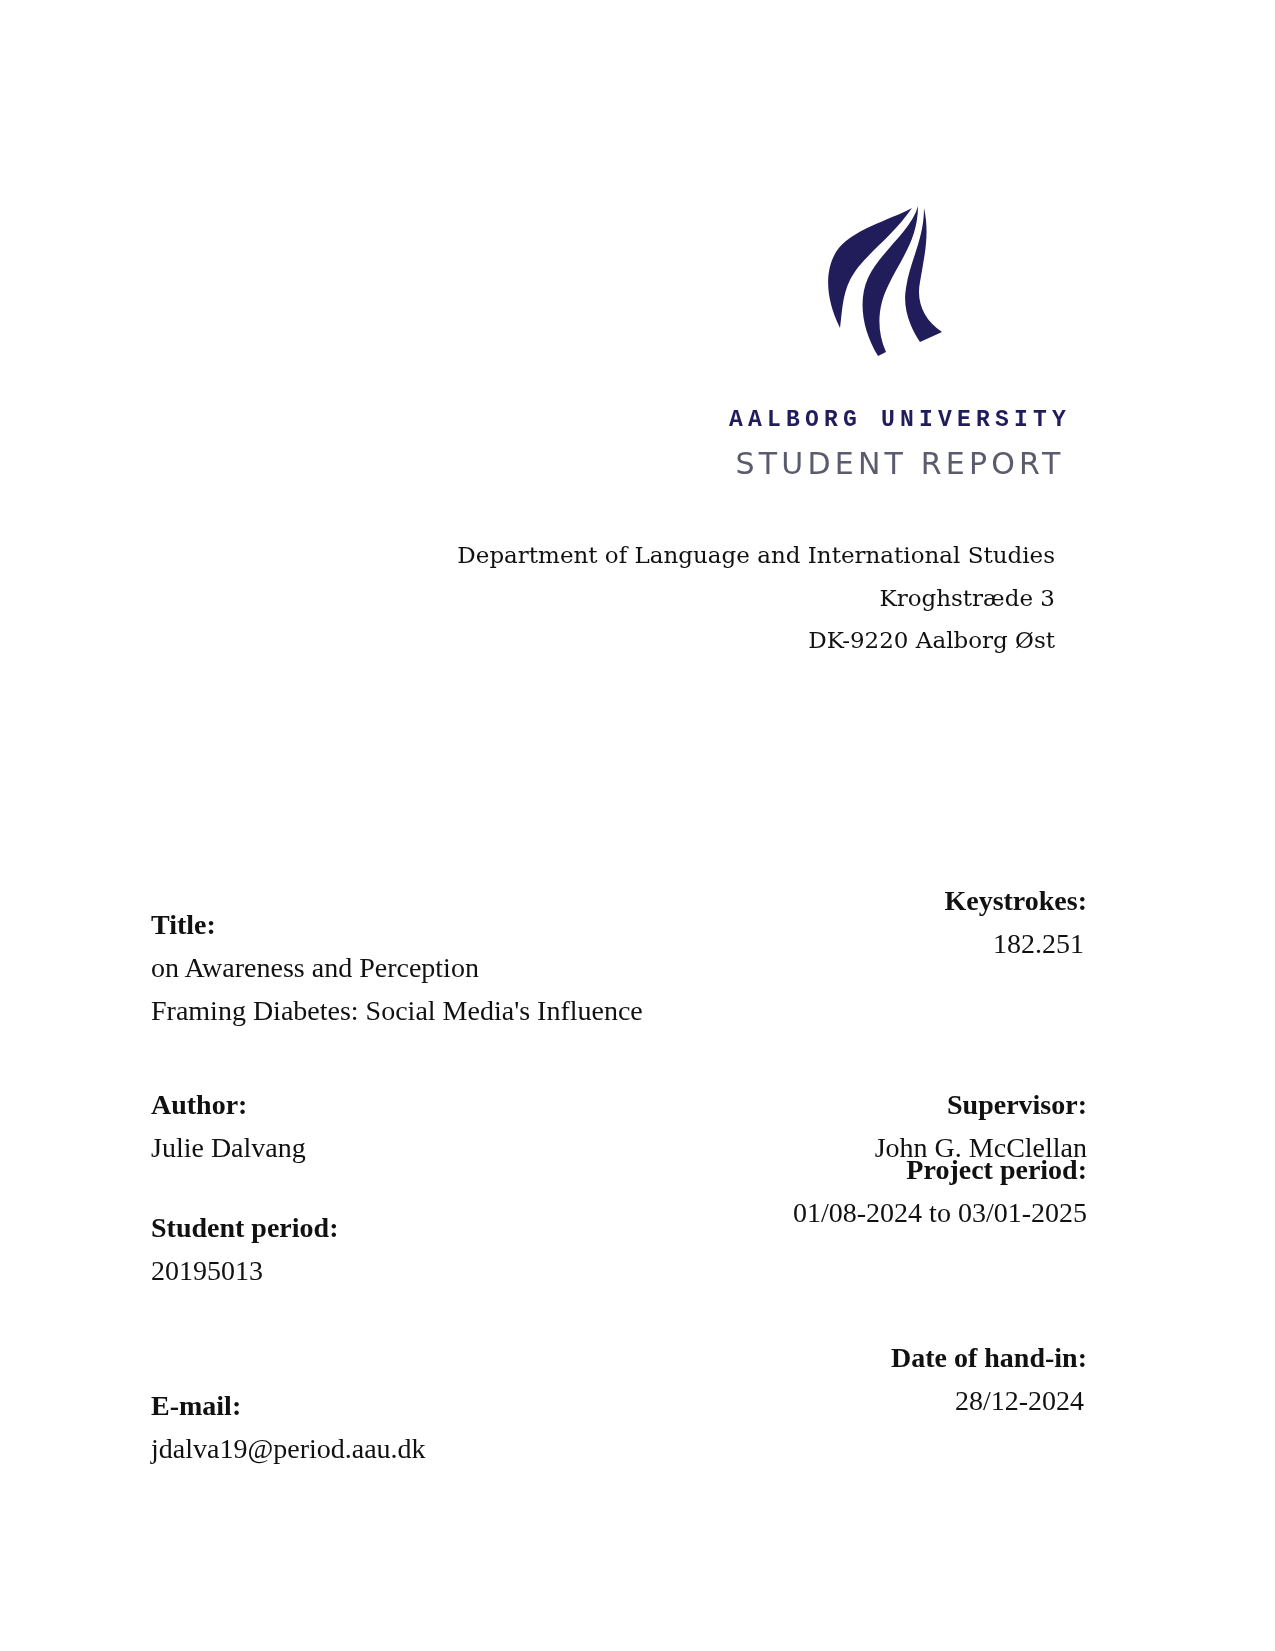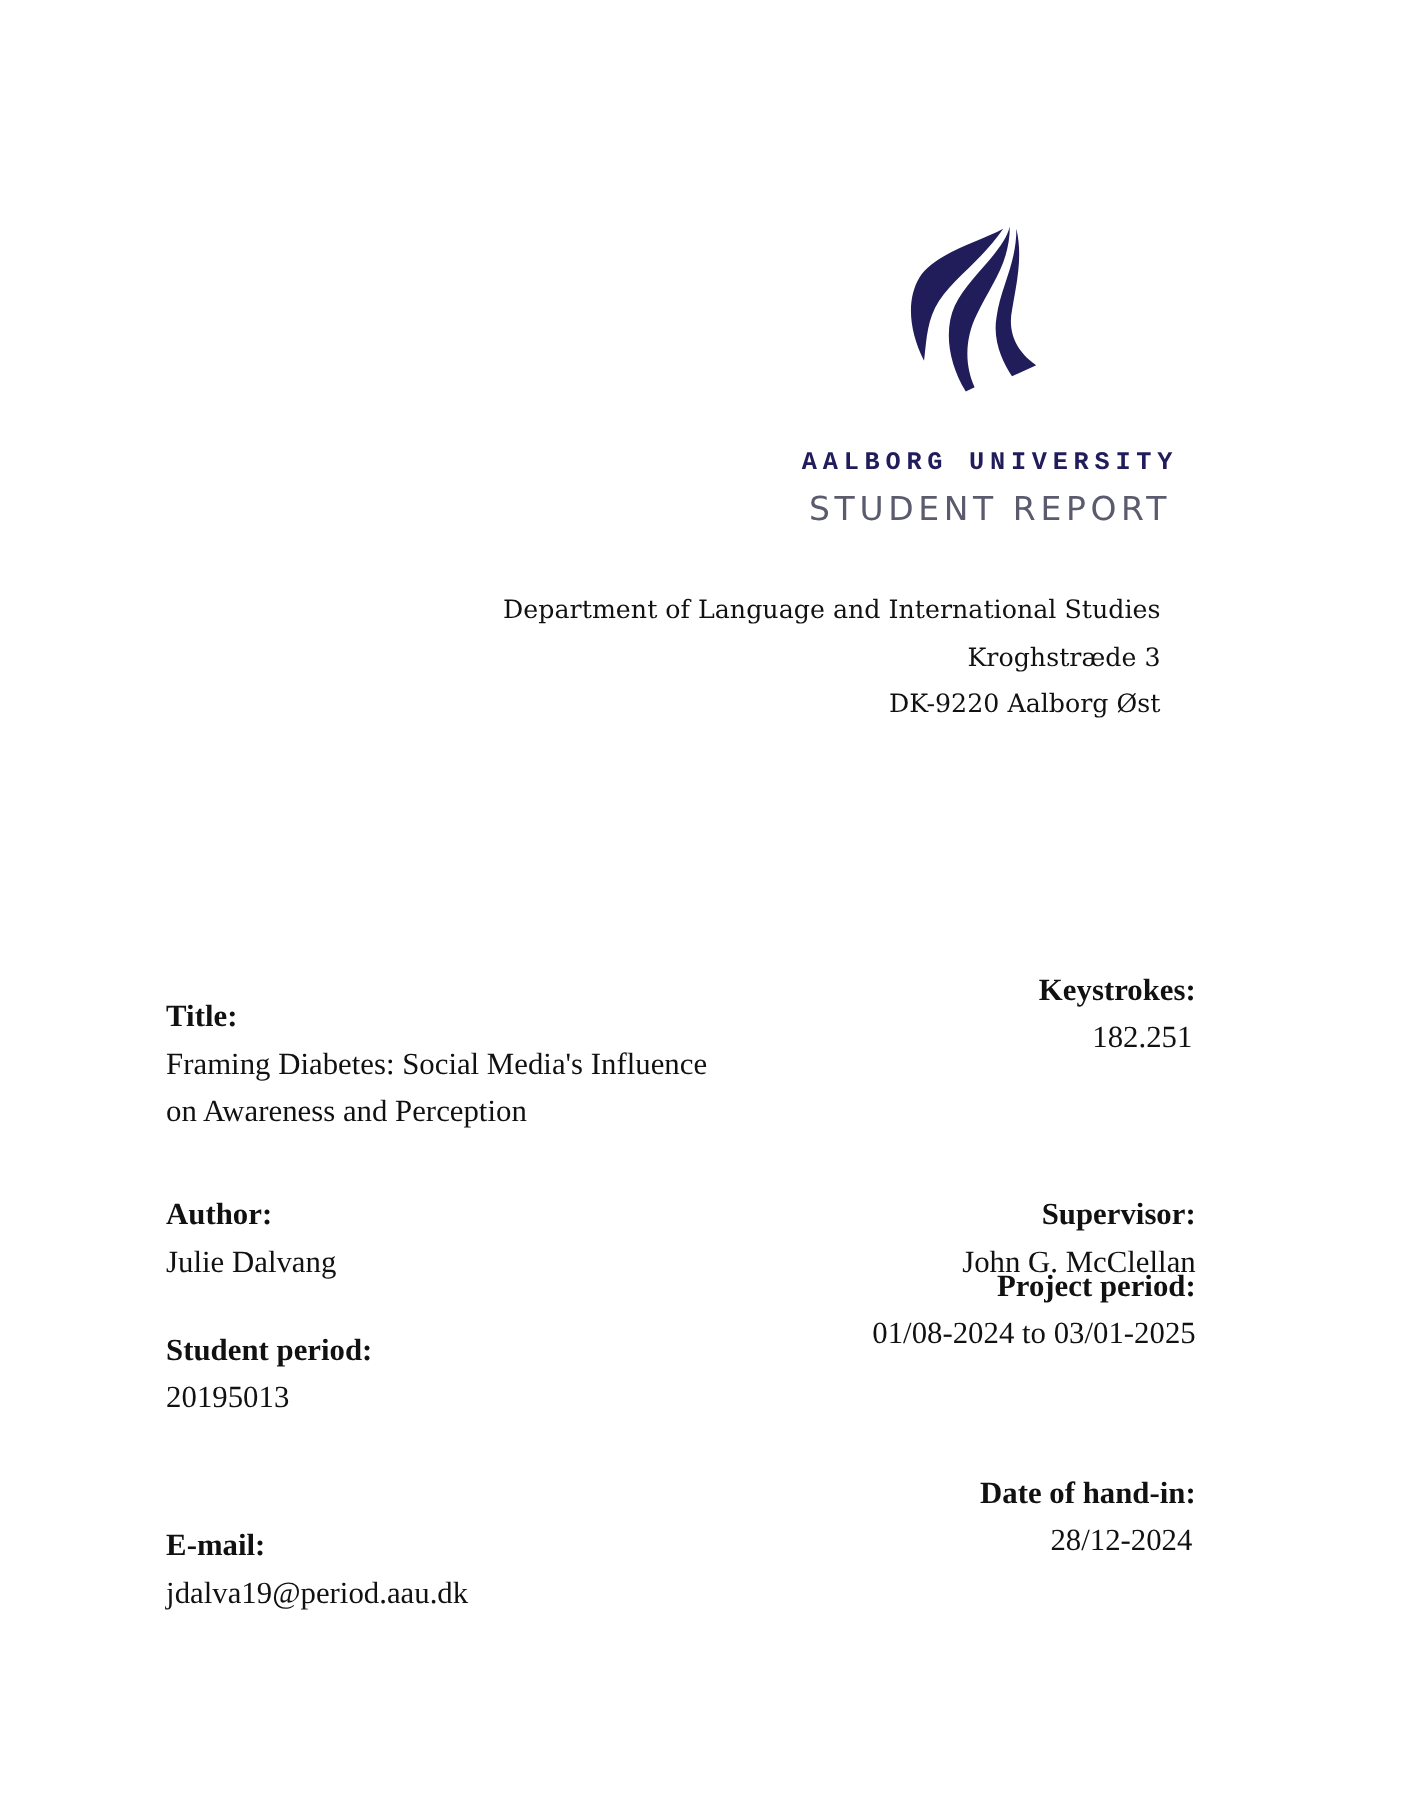--- a/index.html
+++ b/index.html
@@ -97,22 +97,22 @@
 <div class="logo-sub">STUDENT REPORT</div>
 
 <div class="address">
   <div>Department of Language and International Studies</div>
   <div>Kroghstræde 3</div>
   <div>DK-9220 Aalborg Øst</div>
 </div>
 
 <div class="abs info left-col" style="top:883px;">
   <div class="label">Title:</div>
+  <div>on Awareness and Perception</div>
   <div>Framing Diabetes: Social Media's Influence</div>
-  <div>on Awareness and Perception</div>
 </div>
 
 <div class="abs info left-col" style="top:1063px;">
   <div class="label">Author:</div>
   <div>Julie Dalvang</div>
 </div>
 
 <div class="abs info left-col" style="top:1186px;">
   <div class="label">Student period:</div>
   <div>20195013</div>

